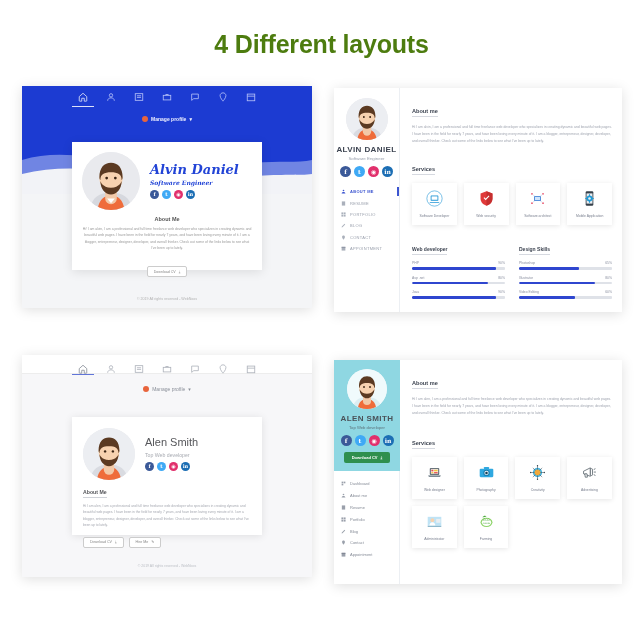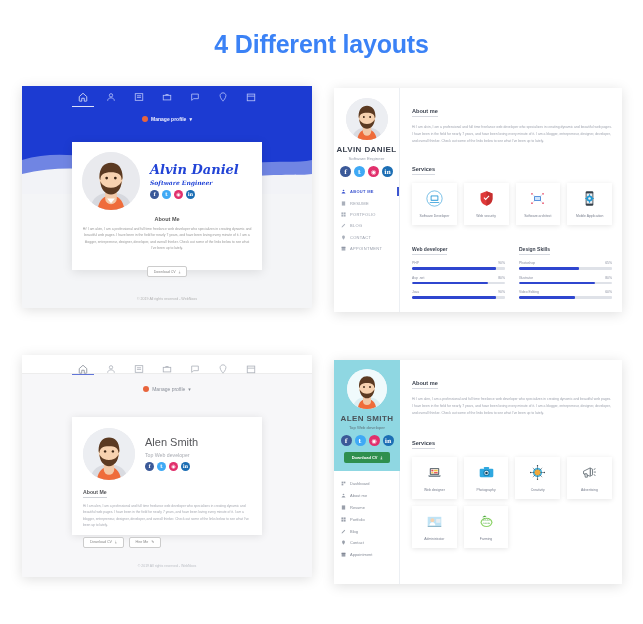--- a/index.html
+++ b/index.html
@@ -4,21 +4,21 @@
 <style>
   html,body{margin:0;padding:0;}
   body{
     width:643px;height:624px;background:#ffffff;
     font-family:"Liberation Sans",sans-serif;color:#4a4a4a;overflow:hidden;
   }
   .page{position:relative;width:643px;height:624px;}
 
   .page-title{
     position:absolute;top:30px;left:0;width:643px;text-align:center;
-    font-size:25px;font-weight:bold;color:#3b82f6;letter-spacing:-0.2px;
+    font-size:25px;font-weight:bold;color:#4d7c0f;letter-spacing:-0.2px;
   }
 
   
   .panel{position:absolute;background:#fff;box-shadow:0 2px 12px rgba(0,0,0,.13);overflow:hidden;}
 
   
   #panel1{left:22px;top:86px;width:290px;height:222px;background:#f4f5f7;}
   .p1-hero{position:relative;height:108px;background:#1c3bd2;overflow:hidden;}
   .p1-nav{display:flex;justify-content:center;gap:18px;padding-top:6px;}
   .p1-nav .navi{width:10px;height:10px;position:relative;opacity:.85;}

